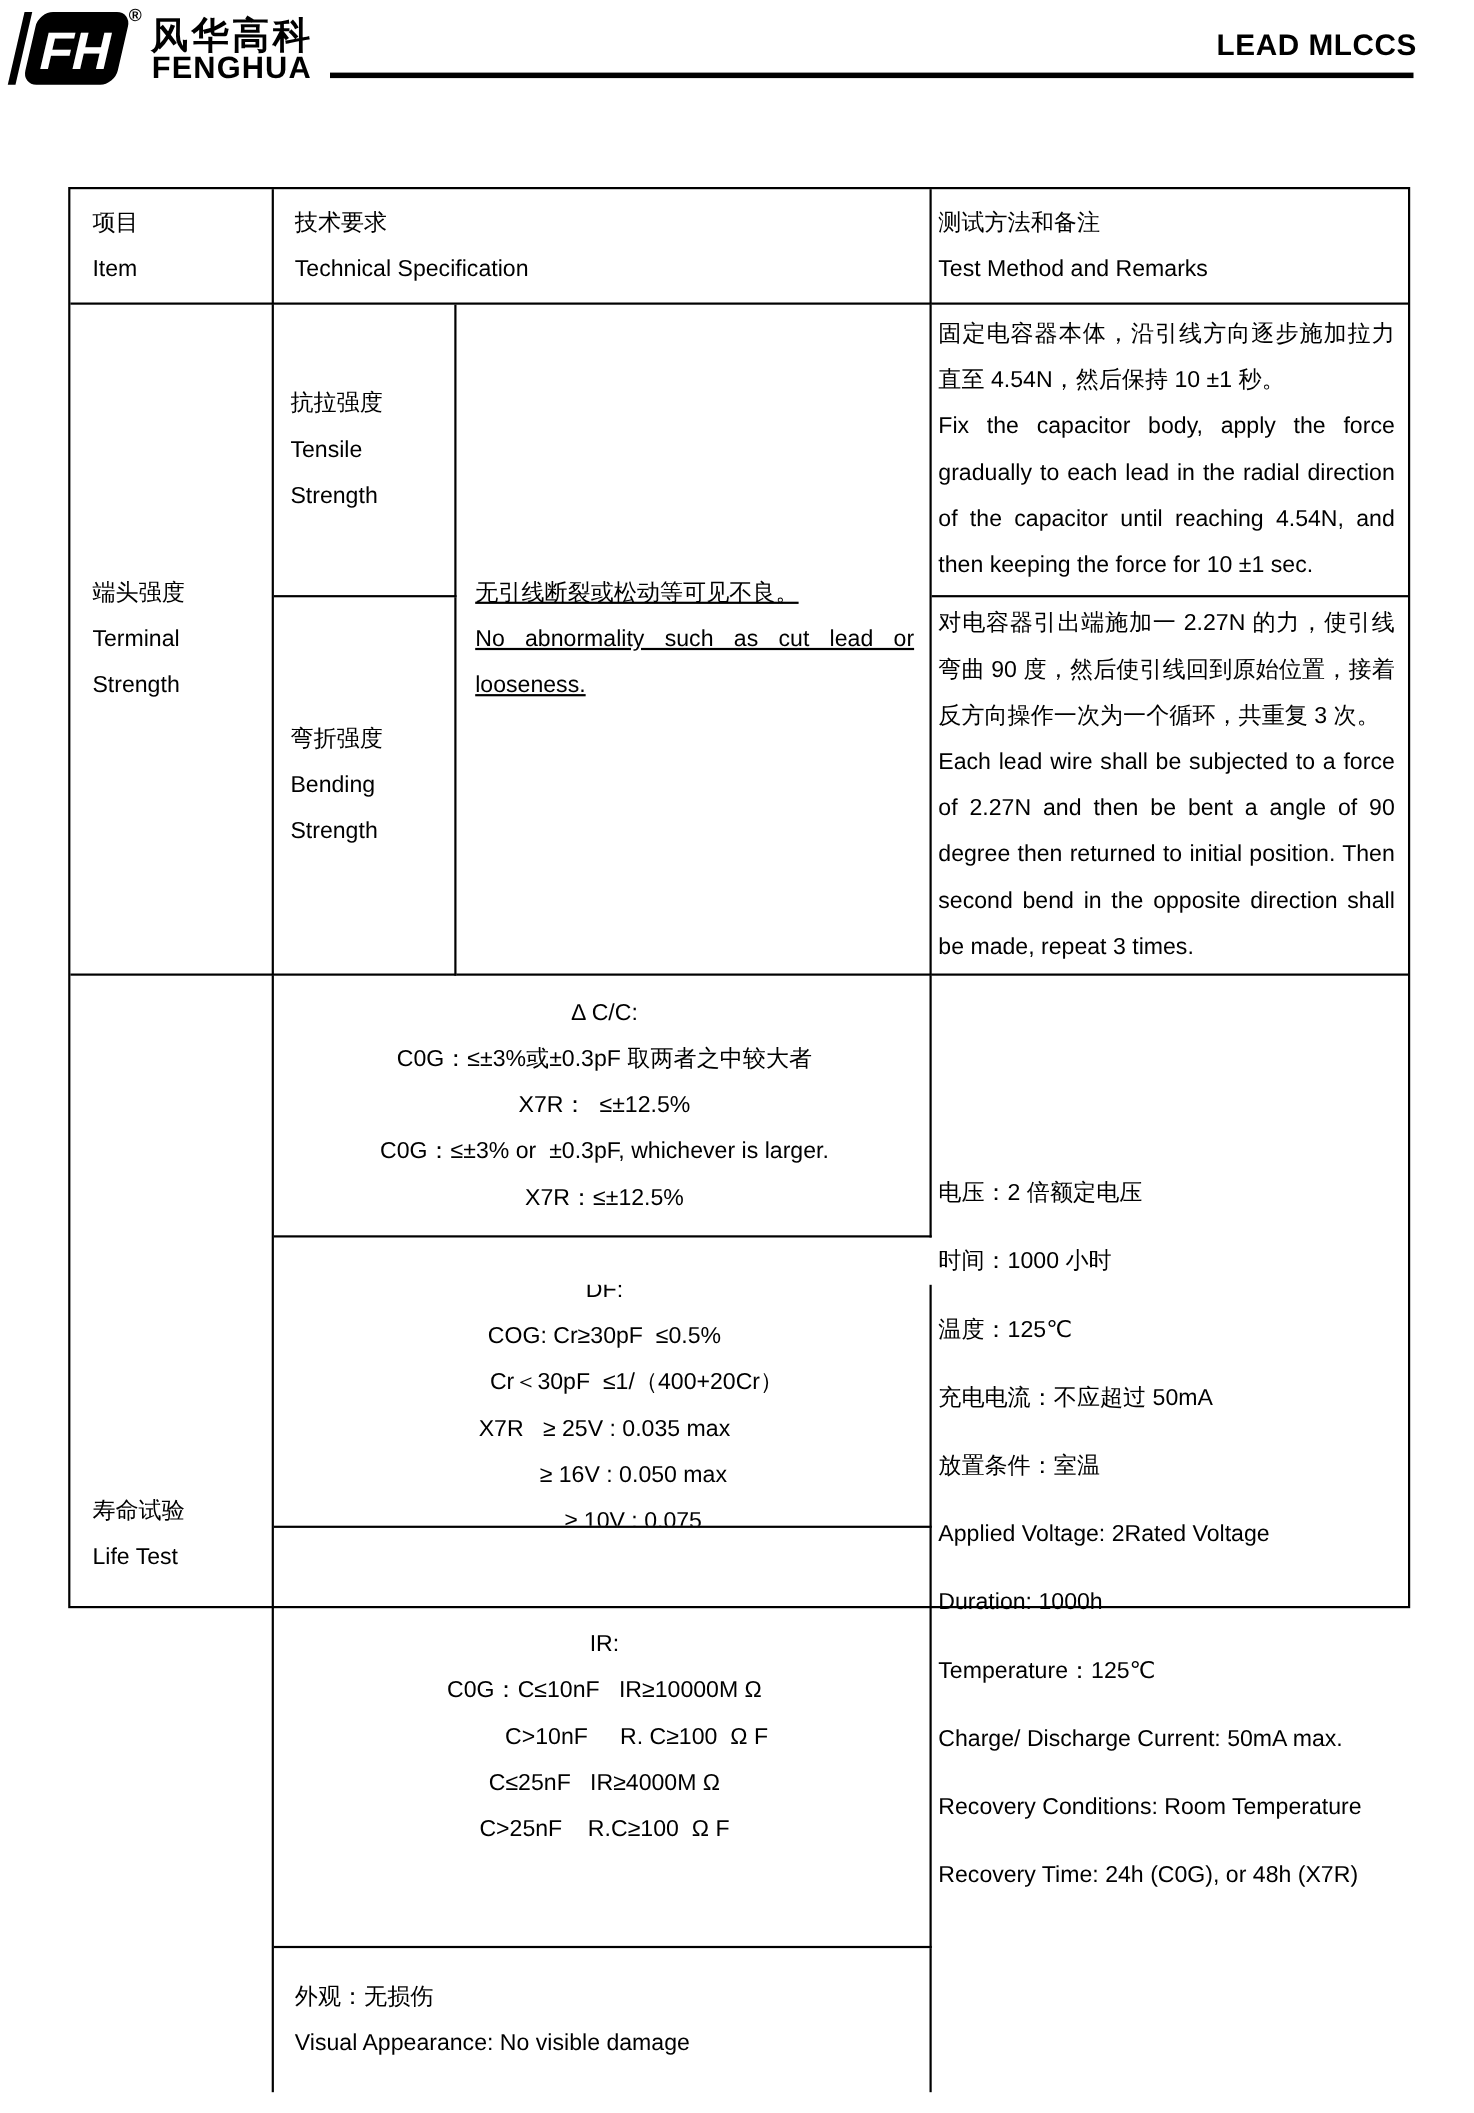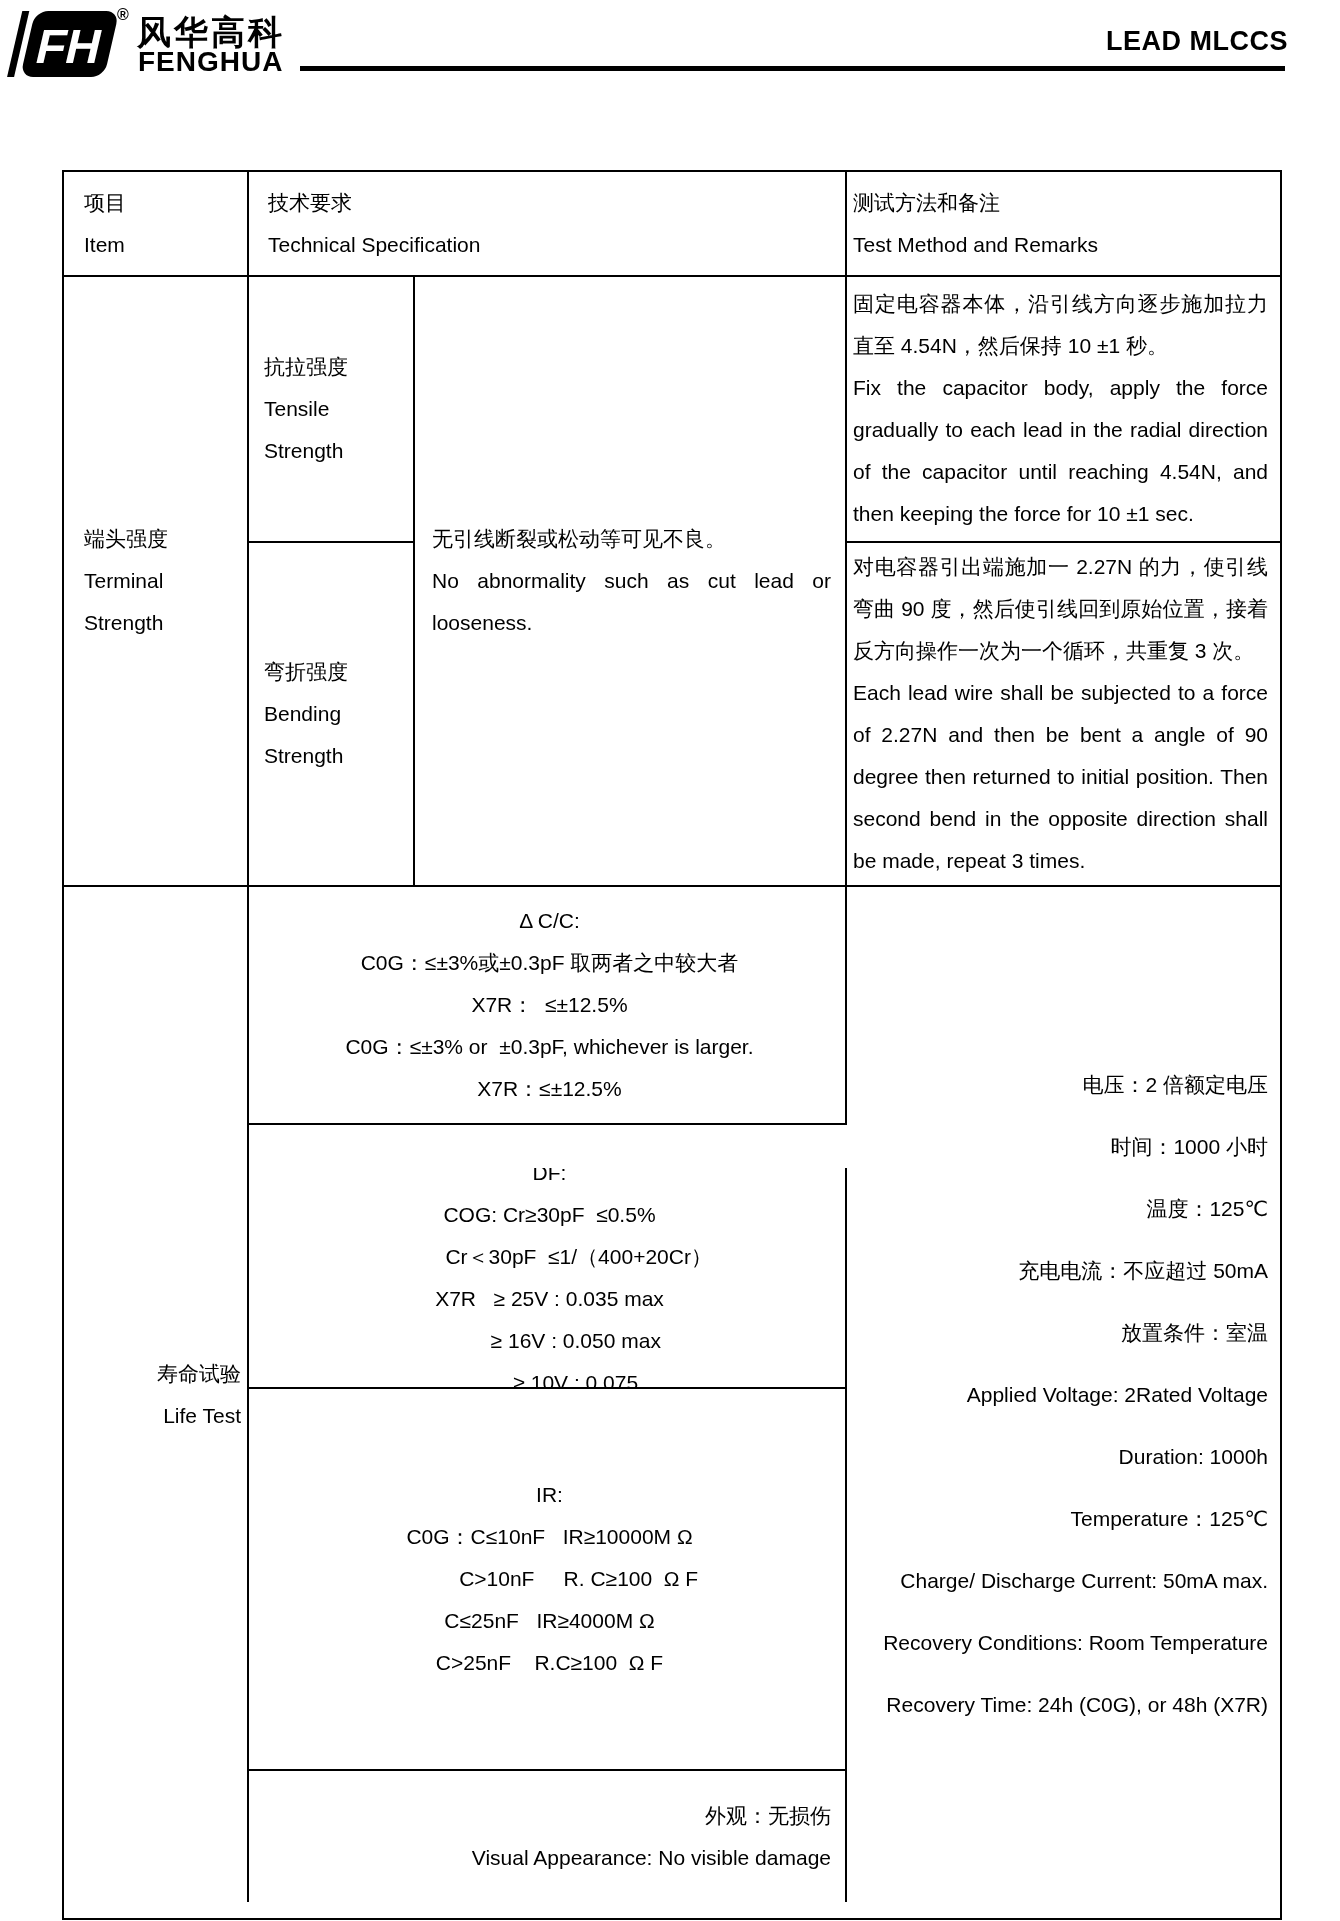--- a/index.html
+++ b/index.html
@@ -16,54 +16,54 @@
   .logo-mark { position:absolute; left:6px; top:8px; }
   .logo-reg  { position:absolute; left:117px; top:6px; font-size:16px; font-weight:bold; }
   .logo-cn   { position:absolute; left:137px; top:10px; font-size:34px; font-weight:bold; letter-spacing:3px; }
   .logo-en   { position:absolute; left:138px; top:46px; font-size:28px; font-weight:bold; letter-spacing:1px; }
   .doc-title { position:absolute; right:52px; top:26px; font-size:27px; font-weight:bold; letter-spacing:0.5px; }
   .head-rule { position:absolute; left:300px; top:66px; width:985px; height:5px; background:#000; }
 
   
   .spec-table {
     position:absolute; left:62px; top:170px;
-    width:1220px; height:1750px;
+    width:1220px; height:1292px;
     display:grid;
     grid-template-columns:185px 166px 432px 433px;
     grid-template-rows:105px 266px 344px 238px 264px 382px 131px;
     border:2px solid #000;
   }
   .cell {
     border-right:2px solid #000;
     border-bottom:2px solid #000;
     display:flex; flex-direction:column; justify-content:center;
     font-size:21px; line-height:42px;
     overflow:hidden;
   }
   .cell.last-col { border-right:none; }
-  .cell.last-row { border-bottom:none;text-align:right; }
+  .cell.last-row { border-bottom:none; }
 
   .pad1 { padding-left:20px; padding-right:6px; }   
   .pad2a{ padding-left:15px; padding-right:4px; }   
   .pad2b{ padding-left:17px; padding-right:14px; }  
   .pad2 { padding-left:19px; padding-right:14px; }  
   .pad3 { padding-left:6px; padding-right:12px; }  
 
   .justify { text-align:justify;gap:20px; }
   .prewrap { white-space:pre-wrap;align-items:center; }
   .para { text-align:justify; }
 
   
   .c-item      { grid-column:1;   grid-row:1; }
   .c-spec-h    { grid-column:2/4; grid-row:1; }
   .c-method-h  { grid-column:4;   grid-row:1; }
   .c-terminal  { grid-column:1;   grid-row:2/4; }
   .c-tensile   { grid-column:2;   grid-row:2; }
   .c-bending   { grid-column:2;   grid-row:3; }
-  .c-abnormal  { grid-column:3;   grid-row:2/4; }
+  .c-abnormal  { grid-column:3;   grid-row:2/4;text-decoration:underline; }
   .c-tensile-m { grid-column:4;   grid-row:2; }
   .c-bending-m { grid-column:4;   grid-row:3; }
   .c-life      { grid-column:1;   grid-row:4/8; }
   .c-dcc       { grid-column:2/4; grid-row:4; }
   .c-df        { grid-column:2/4; grid-row:5;margin-top:43px; }
   .c-ir        { grid-column:2/4; grid-row:6; }
   .c-visual    { grid-column:2/4; grid-row:7; }
   .c-life-m    { grid-column:4;   grid-row:4/8; }
 </style>
 </head>

